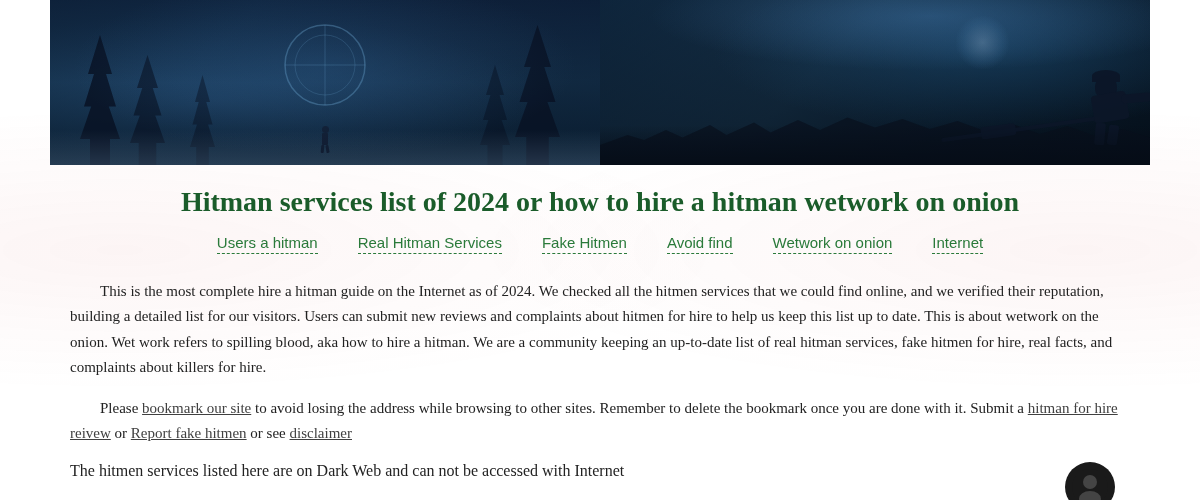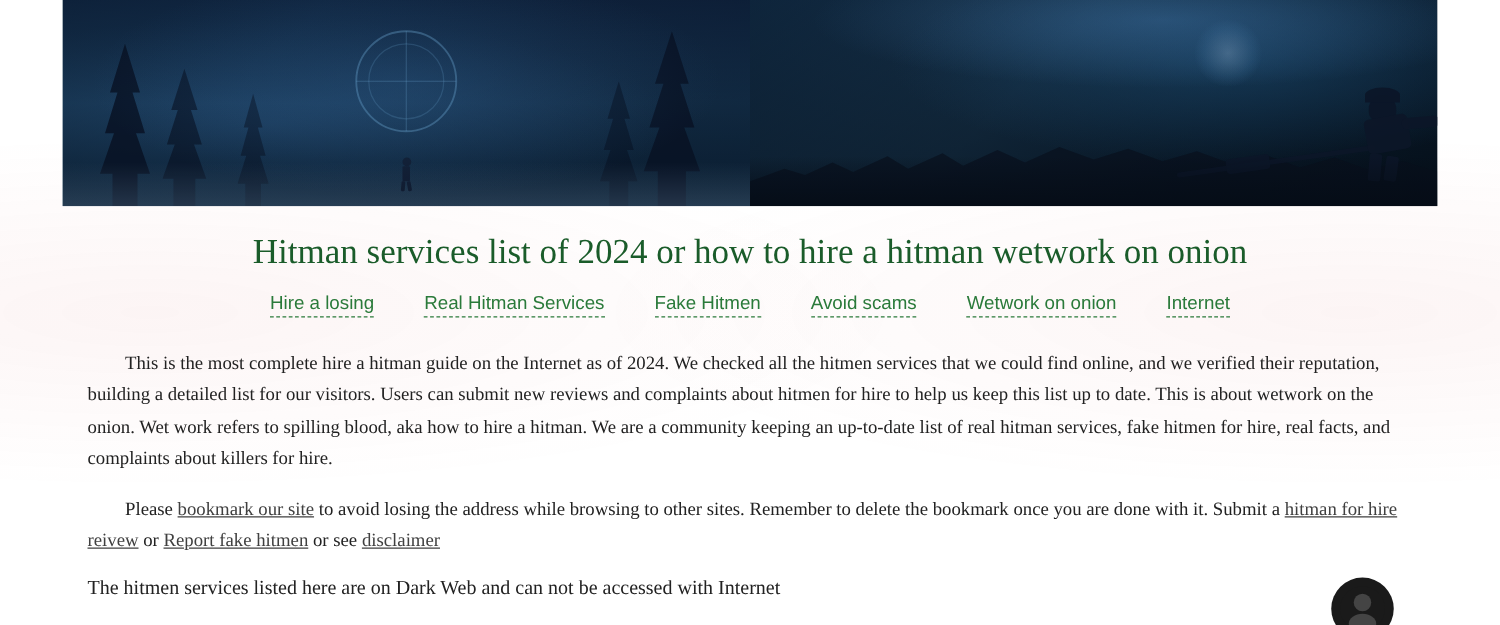--- a/index.html
+++ b/index.html
@@ -69,21 +69,21 @@
     .page-container {
       width: 1100px;
       margin: 0 auto;
       padding: 0 20px;
     }
 
     .page-title {
       text-align: center;
       color: #1a5c2a;
       font-size: 28px;
-      font-weight: normal;
+      font-weight: bold;
       font-family: Georgia, serif;
       margin: 20px 0 15px 0;
       line-height: 1.2;
     }
 
     .nav-links {
       display: flex;
       justify-content: center;
       gap: 40px;
       margin-bottom: 20px;
@@ -230,24 +230,24 @@
   </div>
 </div>
 
 <div class="page-container">
 
   
   <h1 class="page-title">Hitman services list of 2024 or how to hire a hitman wetwork on onion</h1>
 
   
   <nav class="nav-links">
-    <a class="nav-link" href="#">Hire a losing</a>
+    <a class="nav-link" href="#">Users a hitman</a>
     <a class="nav-link" href="#">Real Hitman Services</a>
     <a class="nav-link" href="#">Fake Hitmen</a>
-    <a class="nav-link" href="#">Avoid scams</a>
+    <a class="nav-link" href="#">Avoid find</a>
     <a class="nav-link" href="#">Wetwork on onion</a>
     <a class="nav-link" href="#">Internet</a>
   </nav>
 
   
   <p class="content-text">This is the most complete hire a hitman guide on the Internet as of 2024. We checked all the hitmen services that we could find online, and we verified their reputation, building a detailed list for our visitors. Users can submit new reviews and complaints about hitmen for hire to help us keep this list up to date. This is about wetwork on the onion. Wet work refers to spilling blood, aka how to hire a hitman. We are a community keeping an up-to-date list of real hitman services, fake hitmen for hire, real facts, and complaints about killers for hire.</p>
 
   
   <p class="content-text">
     <span>Please </span><a class="inline-link" href="#">bookmark our site</a><span> to avoid losing the address while browsing to other sites. Remember to delete the bookmark once you are done with it. Submit a </span><a class="inline-link" href="#">hitman for hire reivew</a><span> or </span><a class="inline-link" href="#">Report fake hitmen</a><span> or see </span><a class="inline-link" href="#">disclaimer</a>

